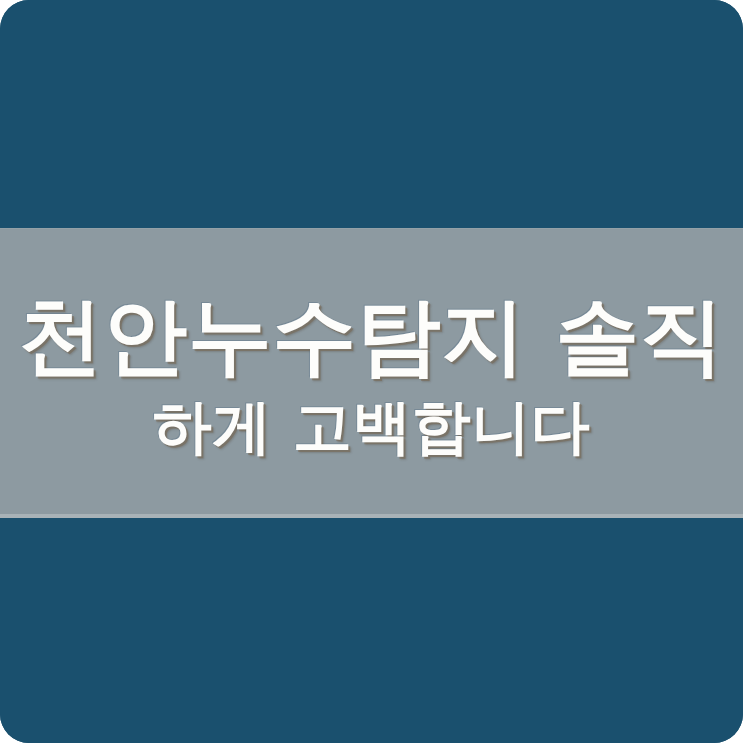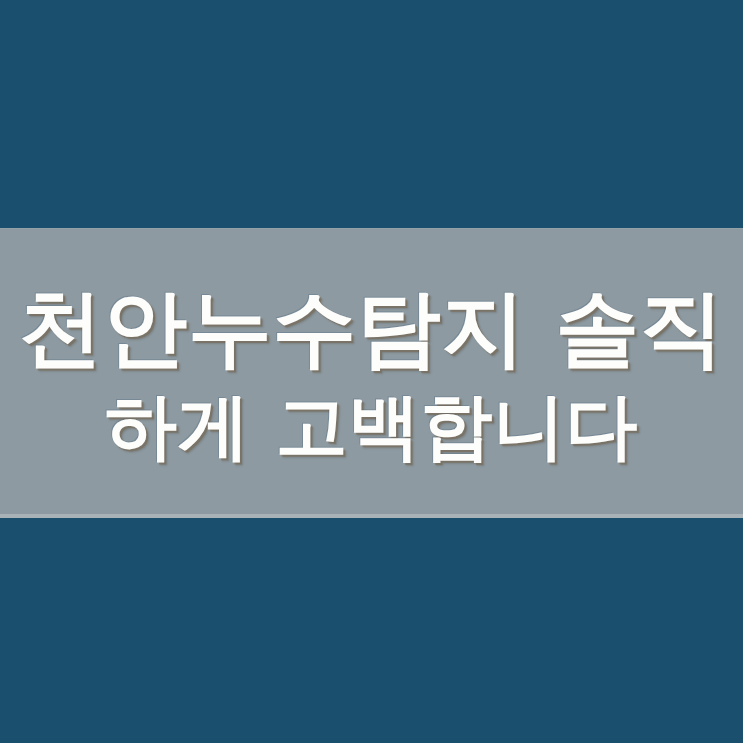--- a/index.html
+++ b/index.html
@@ -8,20 +8,21 @@
     padding: 0;
     background: #ffffff;
   }
   #canvas {
     position: relative;
     width: 743px;
     height: 743px;
     overflow: hidden;
     background: #1a506e;
     font-family: "DejaVu Sans", "Liberation Sans", sans-serif;
+    border-radius: 29px;
     -webkit-font-smoothing: antialiased;
   }
   
   .bg-field {
     position: absolute;
     inset: 0;
     background: #1a506e;
   }
   
   .band {
@@ -75,21 +76,21 @@
     white-space: nowrap;
     text-shadow:
        2px 2px 0 rgba(120, 98, 70, 0.45),
        3px 3px 2px rgba(80, 70, 55, 0.28),
       -1px -1px 0 rgba(70, 100, 125, 0.30);
   }
   .headline-line.line-1 {
     font-size: 84px;
   }
   .headline-line.line-2 {
-    font-size: 72px;
+    font-size: 59px;
   }
 </style>
 </head>
 <body>
 
 <div id="canvas">
 
   <div class="bg-field"></div>
 
   <div class="band-edge-top"></div>

